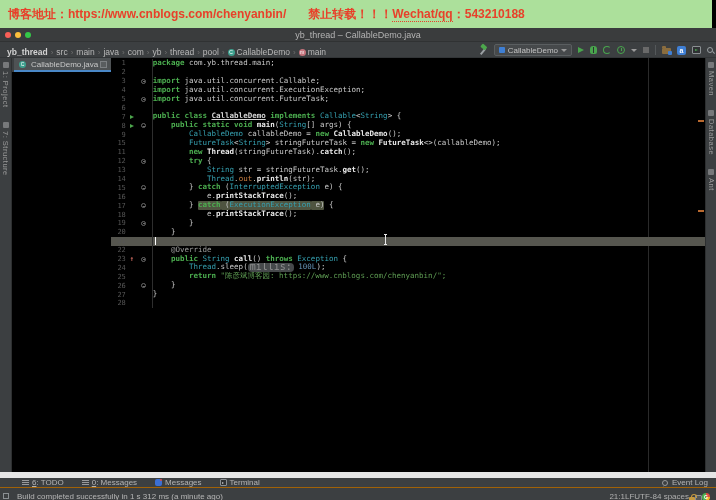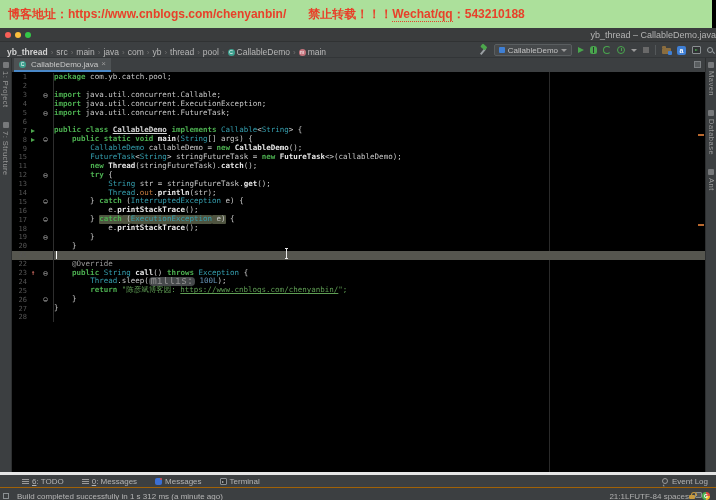--- a/index.html
+++ b/index.html
@@ -13,21 +13,21 @@
     padding-left:8px; white-space:pre; }
   .promo .gap{ width:22px; }
   .promo .wavy{ border-bottom:1px dotted #e8402a; }
 
   
   .titlebar{ position:absolute; top:28px; left:0; right:0; height:14px; background:#3a3c3d;
     border-bottom:1px solid #303233; }
   .lights{ position:absolute; left:5px; top:4px; display:flex; gap:4px; }
   .light{ width:6px; height:6px; border-radius:50%; }
   .l-red{ background:#f95f57; } .l-yellow{ background:#fbbe3c; } .l-green{ background:#34c648; }
-  .wintitle{ width:100%; text-align:right; font-size:9px; color:#b4b4b4; line-height:14px; }
+  .wintitle{ width:100%; text-align:center; font-size:9px; color:#b4b4b4; line-height:14px; }
 
   
   .navbar{ position:absolute; top:42px; left:0; right:0; height:16px; background:#3c3f41;
     display:flex; align-items:flex-end; padding-left:7px; border-bottom:1px solid #323537; }
   .crumbs{ display:flex; align-items:center; font-size:8.5px; color:#b8b8b8; }
   .crumb{ display:flex; align-items:center; cursor:default; }
   .crumb .sep{ color:#707070; margin:0 3px; font-size:8px; }
   .crumb.bold{ font-weight:bold; color:#d2d2d2; }
   .mini-ic{ width:7px; height:7px; border-radius:50%; font-size:5px; line-height:7px;
     text-align:center; color:#fff; margin-right:2px; flex:none; }
@@ -68,21 +68,21 @@
 
   
   .mid{ position:absolute; top:58px; left:0; right:0; height:414px; display:flex; }
   .sbar{ background:#3c3f41; display:flex; flex-direction:column; align-items:center;
     gap:14px; padding-top:4px; }
   .sbar.left{ width:12px; border-right:1px solid #2d2f30; }
   .sbar.right{ width:11px; border-left:1px solid #2d2f30; }
   .vlabel{ writing-mode:vertical-rl; font-size:7.5px; color:#9a9a9a; letter-spacing:.5px;
     display:flex; align-items:center; gap:3px; }
   .vlabel .dot{ width:6px; height:6px; background:#77797b; border-radius:1px; }
-  .center{ flex:1; display:flex; flex-direction:column; min-width:0; }
+  .center{ flex:1; display:flex; flex-direction:row; min-width:0; }
 
   .tabbar{ height:14px; background:#3c3f41; display:flex; align-items:flex-end; position:relative; }
   .tab{ margin-left:2px; height:14px; display:flex; align-items:center; gap:3px; padding:0 5px;
     background:#4e5254; border-bottom:2px solid #4a88c7; }
   .tab .lbl{ font-size:8px; color:#c8c8c8; }
   .tab .close{ font-size:8px; color:#9a9a9a; line-height:8px; }
   .tabbar-widget{ position:absolute; right:4px; top:3px; width:7px; height:7px;
     border:1px solid #7c8083; background:#595d5f; }
 
   .editor{ flex:1; position:relative; background:#000; overflow:hidden;
@@ -105,35 +105,35 @@
     display:flex; align-items:center; }
   .ct span{ white-space:pre; }
   .caret{ flex:none; width:1px; height:8px; background:#ffffff; margin-left:2px; }
   .kw{ color:#4caf50; font-weight:bold; }
   .type{ color:#35a0b0; }
   .id{ color:#c9c9c9; }
   .meth{ color:#e8e8e8; font-weight:bold; }
   .field{ color:#c77d41; }
   .ann{ color:#9d9d9d; }
   .str{ color:#5f9e54; }
-  .strlink{ color:#5f9e54; text-decoration:underline; }
+  .strlink{ color:#5f9e54; }
   .num{ color:#6897bb; }
   .hint{ background:#46494b; color:#909090; border-radius:4px; padding:0 2px; font-size:10px; }
   .hl{ background:#4f5440; border-radius:1px; }
   .classdecl{ color:#d6d6d6; font-weight:bold; text-decoration:underline; }
   .stripe-mark{ position:absolute; right:1px; width:6px; height:2px; background:#b9692f; }
   .sm1{ top:62px; } .sm2{ top:152px; }
   .ibeam{ position:absolute; left:272px; top:176px; width:5px; height:11px; }
   .ibeam::before,.ibeam::after{ content:""; position:absolute; left:1px; width:3px; height:1px; background:#e8e8e8; }
   .ibeam::before{ top:0; } .ibeam::after{ bottom:0; }
   .ibeam .stem{ position:absolute; left:2px; top:0; width:1px; height:11px; background:#e8e8e8; }
 
   
   .twbar{ position:absolute; left:0; right:0; top:472px; height:15px; background:#3c3f41;
-    border-top:3px solid #e5e5e5; display:flex; align-items:center; font-size:8px; color:#b4b4b4; }
+    border-top:6px solid #e5e5e5; display:flex; align-items:center; font-size:8px; color:#b4b4b4; }
   .twitem{ display:flex; align-items:center; gap:3px; margin-left:18px; }
   .twitem:first-child{ margin-left:22px; }
   .twitem .mn{ text-decoration:underline; }
   .ic-lines{ width:7px; height:1px; background:#9a9a9a; box-shadow:0 2px 0 #9a9a9a, 0 4px 0 #9a9a9a;
     margin-top:-4px; }
   .ic-lua{ width:7px; height:7px; background:#3b6fd4; border-radius:2px; position:relative; }
   .ic-lua::after{ content:""; position:absolute; right:0px; top:0px; width:2px; height:2px;
     background:#d84a3f; border-radius:50%; }
   .ic-term{ width:7px; height:7px; border:1px solid #8a8f92; border-radius:1px; background:#2f3133; position:relative; }
   .ic-term::after{ content:""; position:absolute; left:1px; top:2px; width:0; height:0;
@@ -141,21 +141,21 @@
   .eventlog{ position:absolute; right:8px; display:flex; align-items:center; gap:4px; }
   .ic-balloon{ width:6px; height:6px; border:1px solid #9a9a9a; border-radius:50%; position:relative; }
   .ic-balloon::after{ content:""; position:absolute; left:0px; top:5px; width:2px; height:2px;
     border-left:1px solid #9a9a9a; transform:rotate(-35deg); }
 
   
   .statusbar{ position:absolute; left:0; right:0; top:487px; height:17px; background:#3c3f41;
     border-top:1px solid #a16207; display:flex; align-items:center; font-size:8px; color:#b0b0b0; }
   .sb-switch{ width:6px; height:6px; border:1px solid #8a8f92; margin:0 8px 0 3px; position:relative; }
   .sb-msg{ color:#b6b6b6; }
-  .sb-right{ position:absolute; right:6px; display:flex; align-items:flex-start; }
+  .sb-right{ position:absolute; right:6px; display:flex; align-items:flex-end; }
   .ic-lock{ width:6px; height:4px; background:#c79a3f; border-radius:1px; position:relative; margin-top:3px; }
   .ic-lock::before{ content:""; position:absolute; left:2px; top:-3px; width:4px; height:3px;
     border:1px solid #c79a3f; border-bottom:none; border-radius:3px 3px 0 0; }
   .ic-mon{ width:7px; height:6px; border:1px solid #8a8f92; border-radius:1px; background:#55585a; }
   .ic-g{ width:8px; height:8px; border-radius:50%;
     background:conic-gradient(#e24c3f 0 25%, #f0b429 25% 50%, #4caf50 50% 100%);
     color:#fff; font-size:5px; line-height:8px; text-align:center; font-weight:bold; }
 </style>
 </head>
 <body>
@@ -268,21 +268,21 @@
 
       <div class="editor">
         <div class="guide"></div>
         <div class="code" id="code">
             <div class="cl">
               <span class="gut">
                 <span class="ln">1</span>
                 <span class="slot s1"></span>
                 <span class="slot s2"></span>
               </span>
-              <span class="ct"><span class="kw">package</span><span class="id"> com.yb.catch.pool;</span></span>
+              <span class="ct"><span class="kw">package</span><span class="id"> com.yb.thread.main;</span></span>
             </div>
             <div class="cl">
               <span class="gut">
                 <span class="ln">2</span>
                 <span class="slot s1"></span>
                 <span class="slot s2"></span>
               </span>
               <span class="ct"></span>
             </div>
             <div class="cl">

